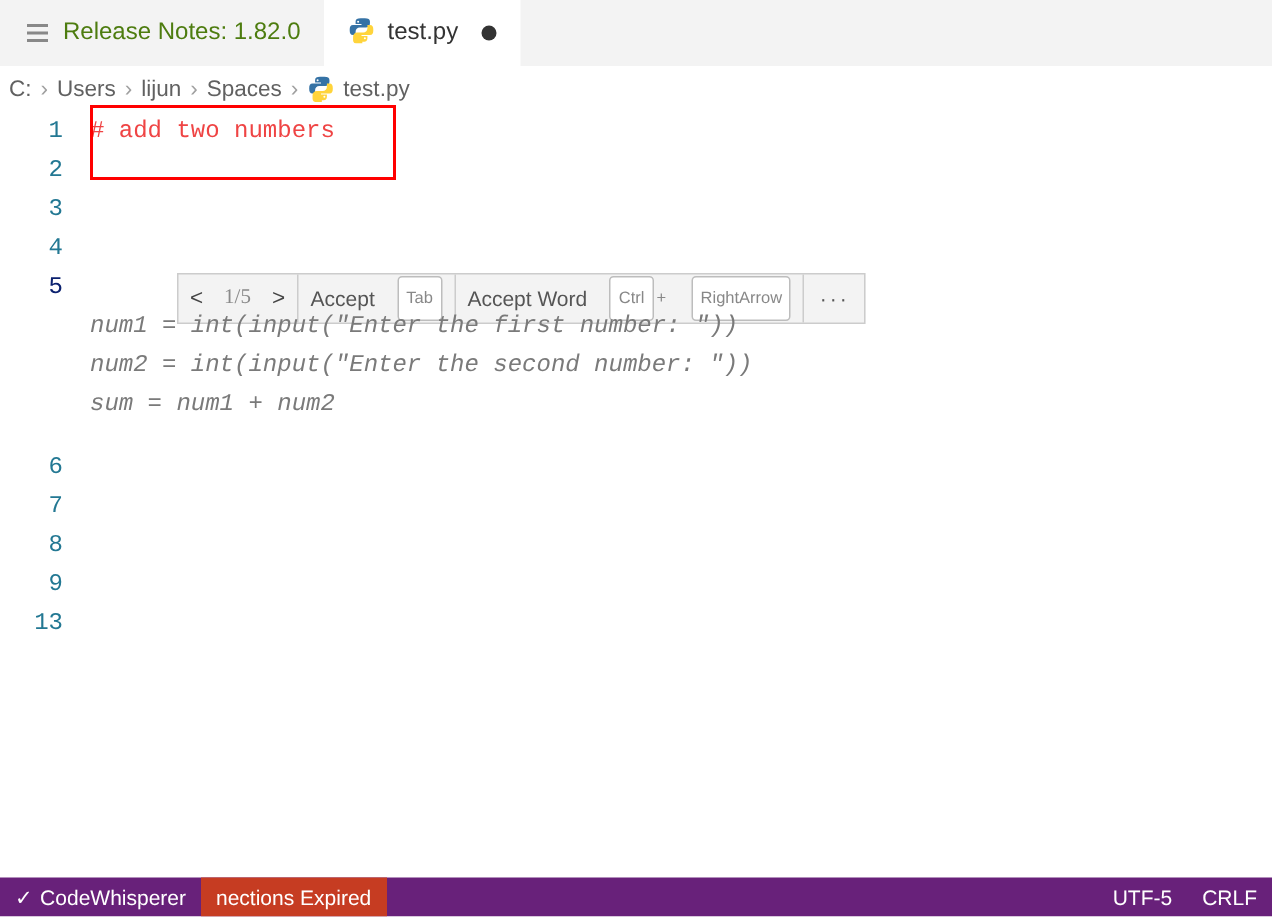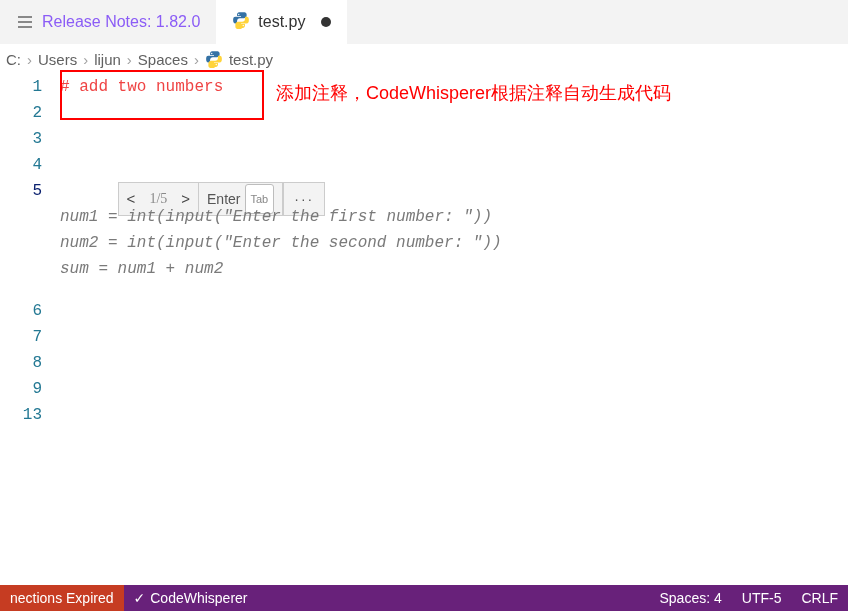--- a/index.html
+++ b/index.html
@@ -17,21 +17,21 @@
 .tabs {
   display: flex;
   height: 44px;
   background: #f3f3f3;
   align-items: stretch;
 }
 .tab {
   display: flex;
   align-items: center;
   padding: 0 16px;
-  color: #8b5cf6;
+  color: #4d7c0f;
   gap: 8px;
   cursor: pointer;
   font-size: 16px;
 }
 .tab.active {
   background: #ffffff;
   color: #333;
 }
 .dirty-dot {
   width: 10px;
@@ -126,21 +126,21 @@
 .sg-btn.arrow { color: #444; font-size: 15px; }
 .sg-count { color: #8a8a8a; padding: 0 6px; font-family: Liberation Serif, serif; }
 .sg-divider { border-left: 1px solid #cccccc; height: 100%; }
 .keycap {
   border: 1px solid #bdbdbd;
   background: #fff;
   color: #888;
   font-size: 11px;
   padding: 1px 5px;
   border-radius: 3px;
-  margin-left: 4px;
+  margin-left: 15px;
 }
 .keycap + .plus { color: #888; margin: 0 2px; font-size: 11px; }
 .sg-more { letter-spacing: 2px; padding: 0 10px; }
 
 .statusbar {
   position: absolute;
   bottom: 0;
   left: 0;
   right: 0;
   height: 26px;
@@ -210,52 +210,56 @@
     <div class="ln">4</div>
     <div class="ln current">5</div>
     <div class="ln" style="margin-top:94px">6</div>
     <div class="ln">7</div>
     <div class="ln">8</div>
     <div class="ln">9</div>
     <div class="ln">13</div>
   </div>
   <div class="codecol">
     <div class="annot-box"></div>
-    <div class="annot-text">添加注释，CodeWhisperer根据注释自动生成代码</div>
 
     <div class="codeline"><span class="comment"># add two numbers</span></div>
     <div class="codeline"></div>
     <div class="codeline"></div>
     <div class="codeline">
       <div class="suggestbar">
         <div class="sg-btn arrow">&lt;</div>
         <div class="sg-count">1/5</div>
         <div class="sg-btn arrow">&gt;</div>
         <div class="sg-divider"></div>
         <div class="sg-btn">
-          <span>Enter</span>
+          <span>Accept</span>
           <span class="keycap">Tab</span>
         </div>
         <div class="sg-divider"></div>
+        <div class="sg-btn">
+          <span>Accept Word</span>
+          <span class="keycap">Ctrl</span>
+          <span class="plus">+</span>
+          <span class="keycap">RightArrow</span>
+        </div>
         <div class="sg-divider"></div>
         <div class="sg-btn sg-more">···</div>
       </div>
     </div>
     <div class="codeline"></div>
     <div class="codeline ghost">num1 = int(input("Enter the first number: "))</div>
     <div class="codeline ghost">num2 = int(input("Enter the second number: "))</div>
     <div class="codeline ghost">sum = num1 + num2</div>
     <div class="codeline"></div>
     <div class="codeline"></div>
     <div class="codeline"></div>
     <div class="codeline"></div>
     <div class="codeline"></div>
   </div>
 </div>
 
 <div class="statusbar">
+  <div class="status-item check">CodeWhisperer</div>
   <div class="status-item status-warn">nections Expired</div>
-  <div class="status-item check">CodeWhisperer</div>
   <div class="status-spacer"></div>
-  <div class="status-item">Spaces: 4</div>
   <div class="status-item">UTF-5</div>
   <div class="status-item">CRLF</div>
 </div>
 
 </body></html>

